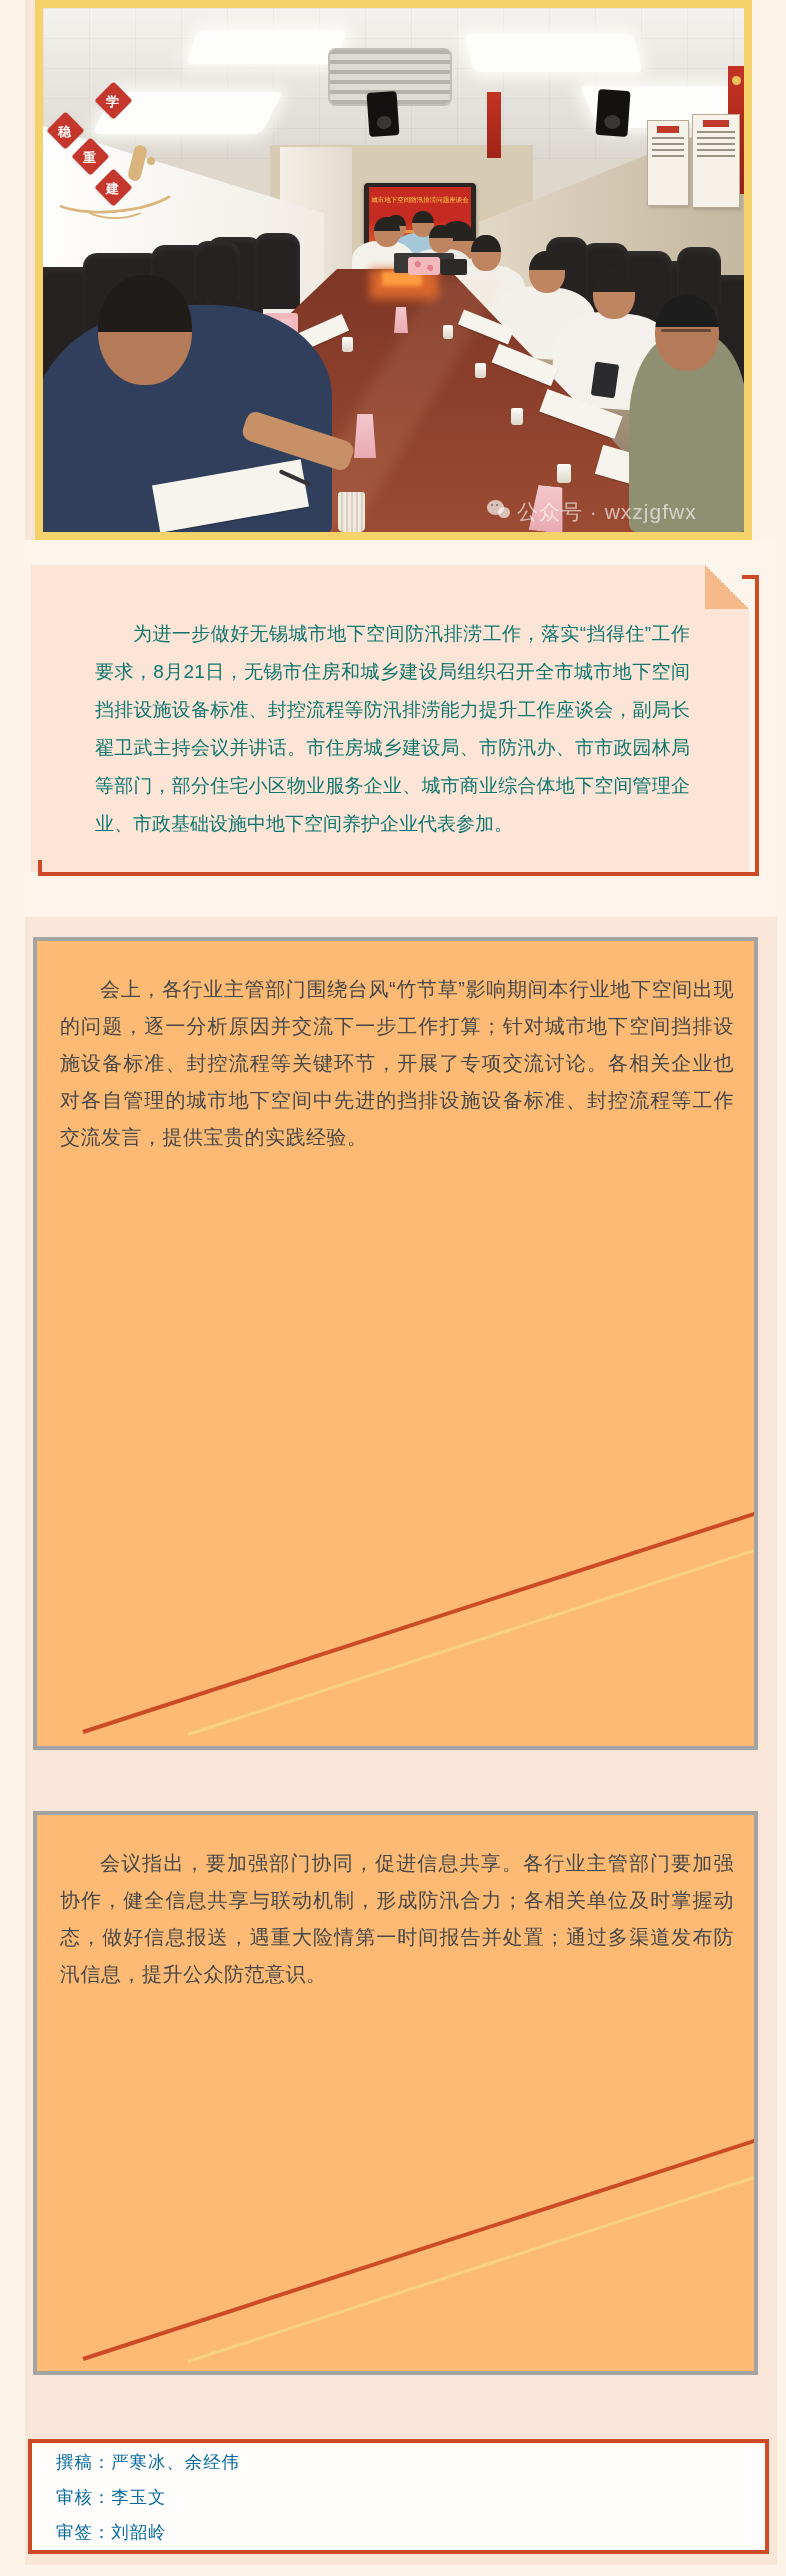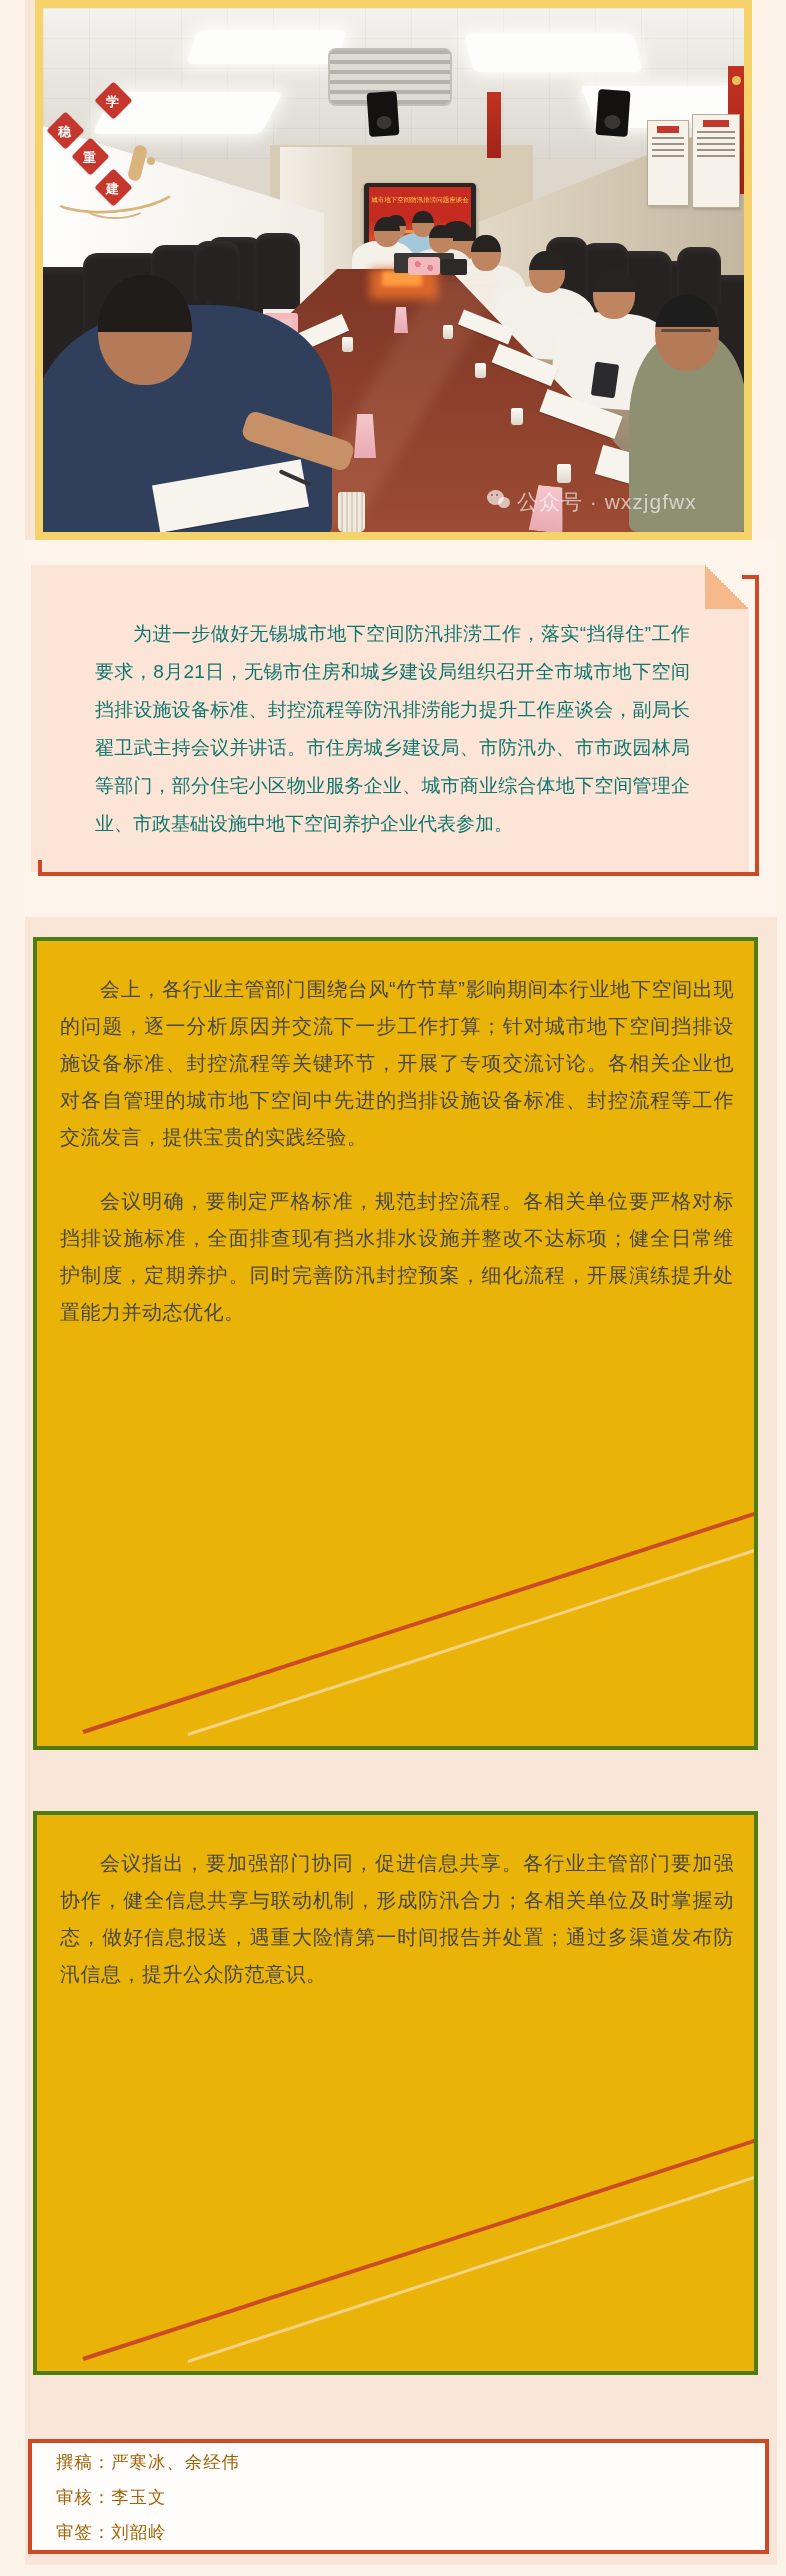--- a/index.html
+++ b/index.html
@@ -49,49 +49,49 @@
   .equip{position:absolute;background:#3a3836;border-radius:2px;}
   .paper{position:absolute;background:#f7f4ee;box-shadow:0 1px 1px rgba(0,0,0,.25);}
   .cup{position:absolute;background:linear-gradient(180deg,#fdfcf8,#ddd5c8);border-radius:2px 2px 3px 3px;}
   .bigcup{position:absolute;left:295px;top:484px;width:27px;height:40px;border-radius:3px 3px 5px 5px;background:repeating-linear-gradient(90deg,#efe9de 0 3px,#d9d0c1 3px 5px);}
   .tissue{position:absolute;border-radius:3px;background:#f2b8bc;background-image:radial-gradient(circle at 30% 40%,#e4808e 0 3px,transparent 3px),radial-gradient(circle at 70% 60%,#e4808e 0 3px,transparent 3px);}
   .tent{position:absolute;background:linear-gradient(180deg,#f4c7cc,#e9aab2);clip-path:polygon(15% 0,85% 0,100% 100%,0 100%);box-shadow:0 1px 1px rgba(0,0,0,.2);}
   .head{position:absolute;border-radius:46%;background:linear-gradient(180deg,#262321 0 46%,#bf8560 46%);}
   .torso{position:absolute;border-radius:40% 40% 8px 8px;}
   .arm{position:absolute;background:#c79066;border-radius:10px;}
   .phone{position:absolute;background:#2b2b2e;border-radius:3px;}
-  .wm{position:absolute;left:474px;top:480px;color:rgba(255,255,255,.62);font-size:21px;letter-spacing:1px;white-space:nowrap;}
+  .wm{position:absolute;left:474px;top:490px;color:rgba(255,255,255,.62);font-size:21px;letter-spacing:1px;white-space:nowrap;}
   .wm-icon{position:absolute;left:-30px;top:2px;width:26px;height:22px;}
   .wm-icon .b1{position:absolute;left:0;top:0;width:17px;height:15px;border-radius:50%;background:rgba(255,255,255,.66);}
   .wm-icon .b2{position:absolute;left:11px;top:7px;width:12px;height:11px;border-radius:50%;background:rgba(255,255,255,.66);}
   .wm-icon .b1::after{content:"";position:absolute;left:4px;top:4px;width:2px;height:2px;border-radius:50%;background:#7d6c58;box-shadow:5px 0 0 #7d6c58;}
 
   
   .intro-block{left:31px;top:565px;width:718px;height:307px;background:#fce5d7;box-sizing:border-box;padding:50px 59px 0 64px;}
   .intro-text{font-size:19px;line-height:38px;letter-spacing:0;color:#0f766e;text-align:justify;text-indent:2em;margin:0;}
   .fold-corner{position:absolute;top:0;right:0;width:44px;height:44px;background:linear-gradient(to bottom left,#fdf5ec 0 50%,#f5b98c 50% 100%);}
   .bracket-tr{left:742px;top:575px;width:17px;height:301px;border-top:4px solid #cc4b26;border-right:4px solid #cc4b26;box-sizing:border-box;}
   .bracket-bl{left:38px;top:860px;width:721px;height:16px;border-left:4px solid #cc4b26;border-bottom:4px solid #cc4b26;box-sizing:border-box;}
 
   
-  .redbox{border:4px solid #4d7c0f;background:#eab308;box-sizing:border-box;overflow:hidden;}
+  .redbox{border:4px solid #a3a3a3;background:#fdba74;box-sizing:border-box;overflow:hidden;}
   .box-a{left:33px;top:937px;width:725px;height:813px;padding:30px 20px 0 23px;}
   .box-b{left:33px;top:1811px;width:725px;height:564px;padding:30px 20px 0 23px;}
   .redbox p{font-size:20px;line-height:37px;letter-spacing:0.5px;color:#474747;text-align:justify;text-indent:2em;margin:0 0 27px;}
   .diag-red,.diag-gold{position:absolute;transform-origin:0 50%;transform:rotate(-18deg);}
   .diag-red{width:936px;height:4px;background:#cc4b26;}
   .diag-gold{width:936px;height:3px;background:#f6d284;}
   .box-a .diag-red{left:46px;top:789px;}
   .box-a .diag-gold{left:151px;top:792px;}
   .box-b .diag-red{left:46px;top:542px;}
   .box-b .diag-gold{left:151px;top:545px;}
 
   
   .credits{left:28px;top:2439px;width:741px;height:115px;border:4px solid #cc4b26;background:#fffdfb;box-sizing:border-box;padding:2px 0 0 24px;}
-  .credits div{font-size:17.4px;line-height:35px;letter-spacing:1px;color:#a16207;}
+  .credits div{font-size:17.4px;line-height:35px;letter-spacing:1px;color:#0369a1;}
 </style>
 </head>
 <body>
 
 <div class="page">
   <div class="abs pink-col"></div>
   <div class="abs cream-right-of-photo"></div>
   <div class="abs cream-block1-panel"></div>
 
   <div class="abs photo-frame">
@@ -246,21 +246,20 @@
 
   <div class="abs intro-block">
     <div class="fold-corner"></div>
     <p class="intro-text">为进一步做好无锡城市地下空间防汛排涝工作，落实“挡得住”工作要求，8月21日，无锡市住房和城乡建设局组织召开全市城市地下空间挡排设施设备标准、封控流程等防汛排涝能力提升工作座谈会，副局长翟卫武主持会议并讲话。市住房城乡建设局、市防汛办、市市政园林局等部门，部分住宅小区物业服务企业、城市商业综合体地下空间管理企业、市政基础设施中地下空间养护企业代表参加。</p>
   </div>
   <div class="abs bracket-tr"></div>
   <div class="abs bracket-bl"></div>
 
   <div class="abs redbox box-a">
     <p>会上，各行业主管部门围绕台风“竹节草”影响期间本行业地下空间出现的问题，逐一分析原因并交流下一步工作打算；针对城市地下空间挡排设施设备标准、封控流程等关键环节，开展了专项交流讨论。各相关企业也对各自管理的城市地下空间中先进的挡排设施设备标准、封控流程等工作交流发言，提供宝贵的实践经验。</p>
-    <p>会议明确，要制定严格标准，规范封控流程。各相关单位要严格对标挡排设施标准，全面排查现有挡水排水设施并整改不达标项；健全日常维护制度，定期养护。同时完善防汛封控预案，细化流程，开展演练提升处置能力并动态优化。</p>
     <div class="diag-red"></div>
     <div class="diag-gold"></div>
   </div>
 
   <div class="abs redbox box-b">
     <p>会议指出，要加强部门协同，促进信息共享。各行业主管部门要加强协作，健全信息共享与联动机制，形成防汛合力；各相关单位及时掌握动态，做好信息报送，遇重大险情第一时间报告并处置；通过多渠道发布防汛信息，提升公众防范意识。</p>
     <div class="diag-red"></div>
     <div class="diag-gold"></div>
   </div>
 

